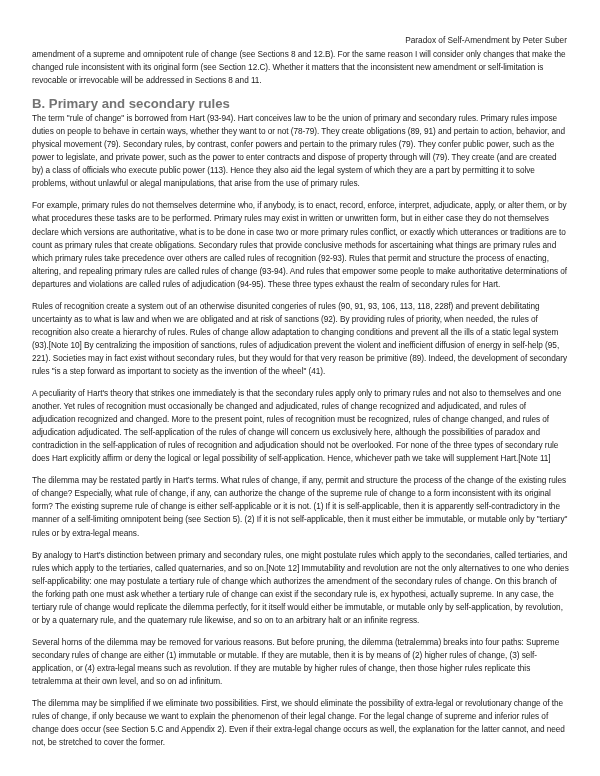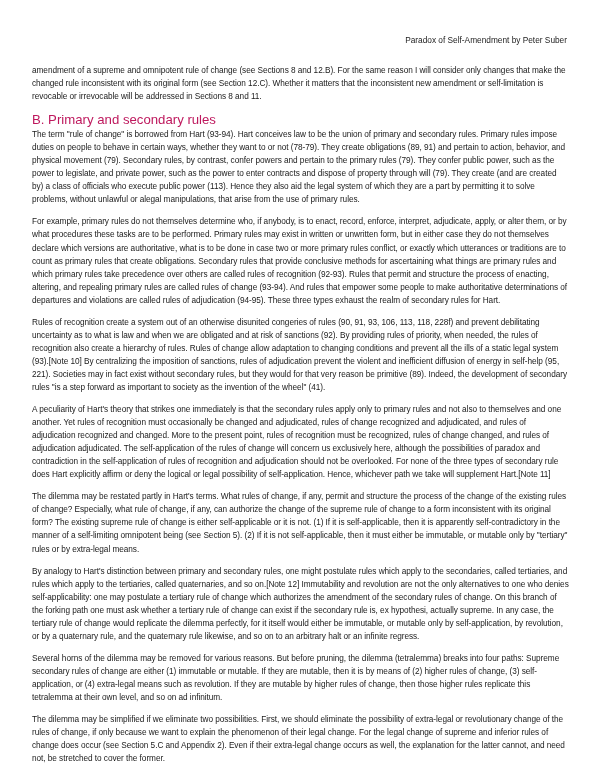--- a/index.html
+++ b/index.html
@@ -2,22 +2,22 @@
 <html><head>
   <meta charset="utf-8">
   <style>
     html, body { margin: 0; padding: 0; background: #ffffff; }
     body { width: 600px; height: 776px; position: relative; overflow: hidden;
            font-family: "Liberation Sans", sans-serif; color: #1a1a1a; }
     .page { position: absolute; left: 0; top: 0; width: 600px; height: 600px; background: #fff; }
     .running-header { position: absolute; right: 33px; top: 35px; font-size: 8.3px; color: #222; white-space: nowrap; }
     .content { position: absolute; left: 32px; top: 46px; width: 537px; font-size: 8.25px; line-height: 13.05px; letter-spacing: -0.05px; }
     .content p { margin: 0 0 9px 0; text-align: left; }
-    .content h2 { margin: 6px 0 0 0; font-weight: normal; color: #be185d; font-size: 13.2px; line-height: 16px; letter-spacing: 0; }
-    .content p.first { margin-top: 18px; }
+    .content h2 { margin: 6px 0 0 0; font-weight: bold; color: #737373; font-size: 13.2px; line-height: 16px; letter-spacing: 0; }
+    .content p.first { margin-top: 2px; }
     .page-number { position: absolute; top: 732px; left: 0; width: 600px; text-align: center; font-size: 8.3px; color: #222; }
   </style>
 </head>
 <body>
 
 <div class="page">
   <div class="running-header">Paradox of Self-Amendment by Peter Suber</div>
 
   <div class="content">
     <p class="first">amendment of a supreme and omnipotent rule of change (see Sections 8 and 12.B). For the same reason I will consider only changes that make the changed rule inconsistent with its original form (see Section 12.C). Whether it matters that the inconsistent new amendment or self-limitation is revocable or irrevocable will be addressed in Sections 8 and 11.</p>

